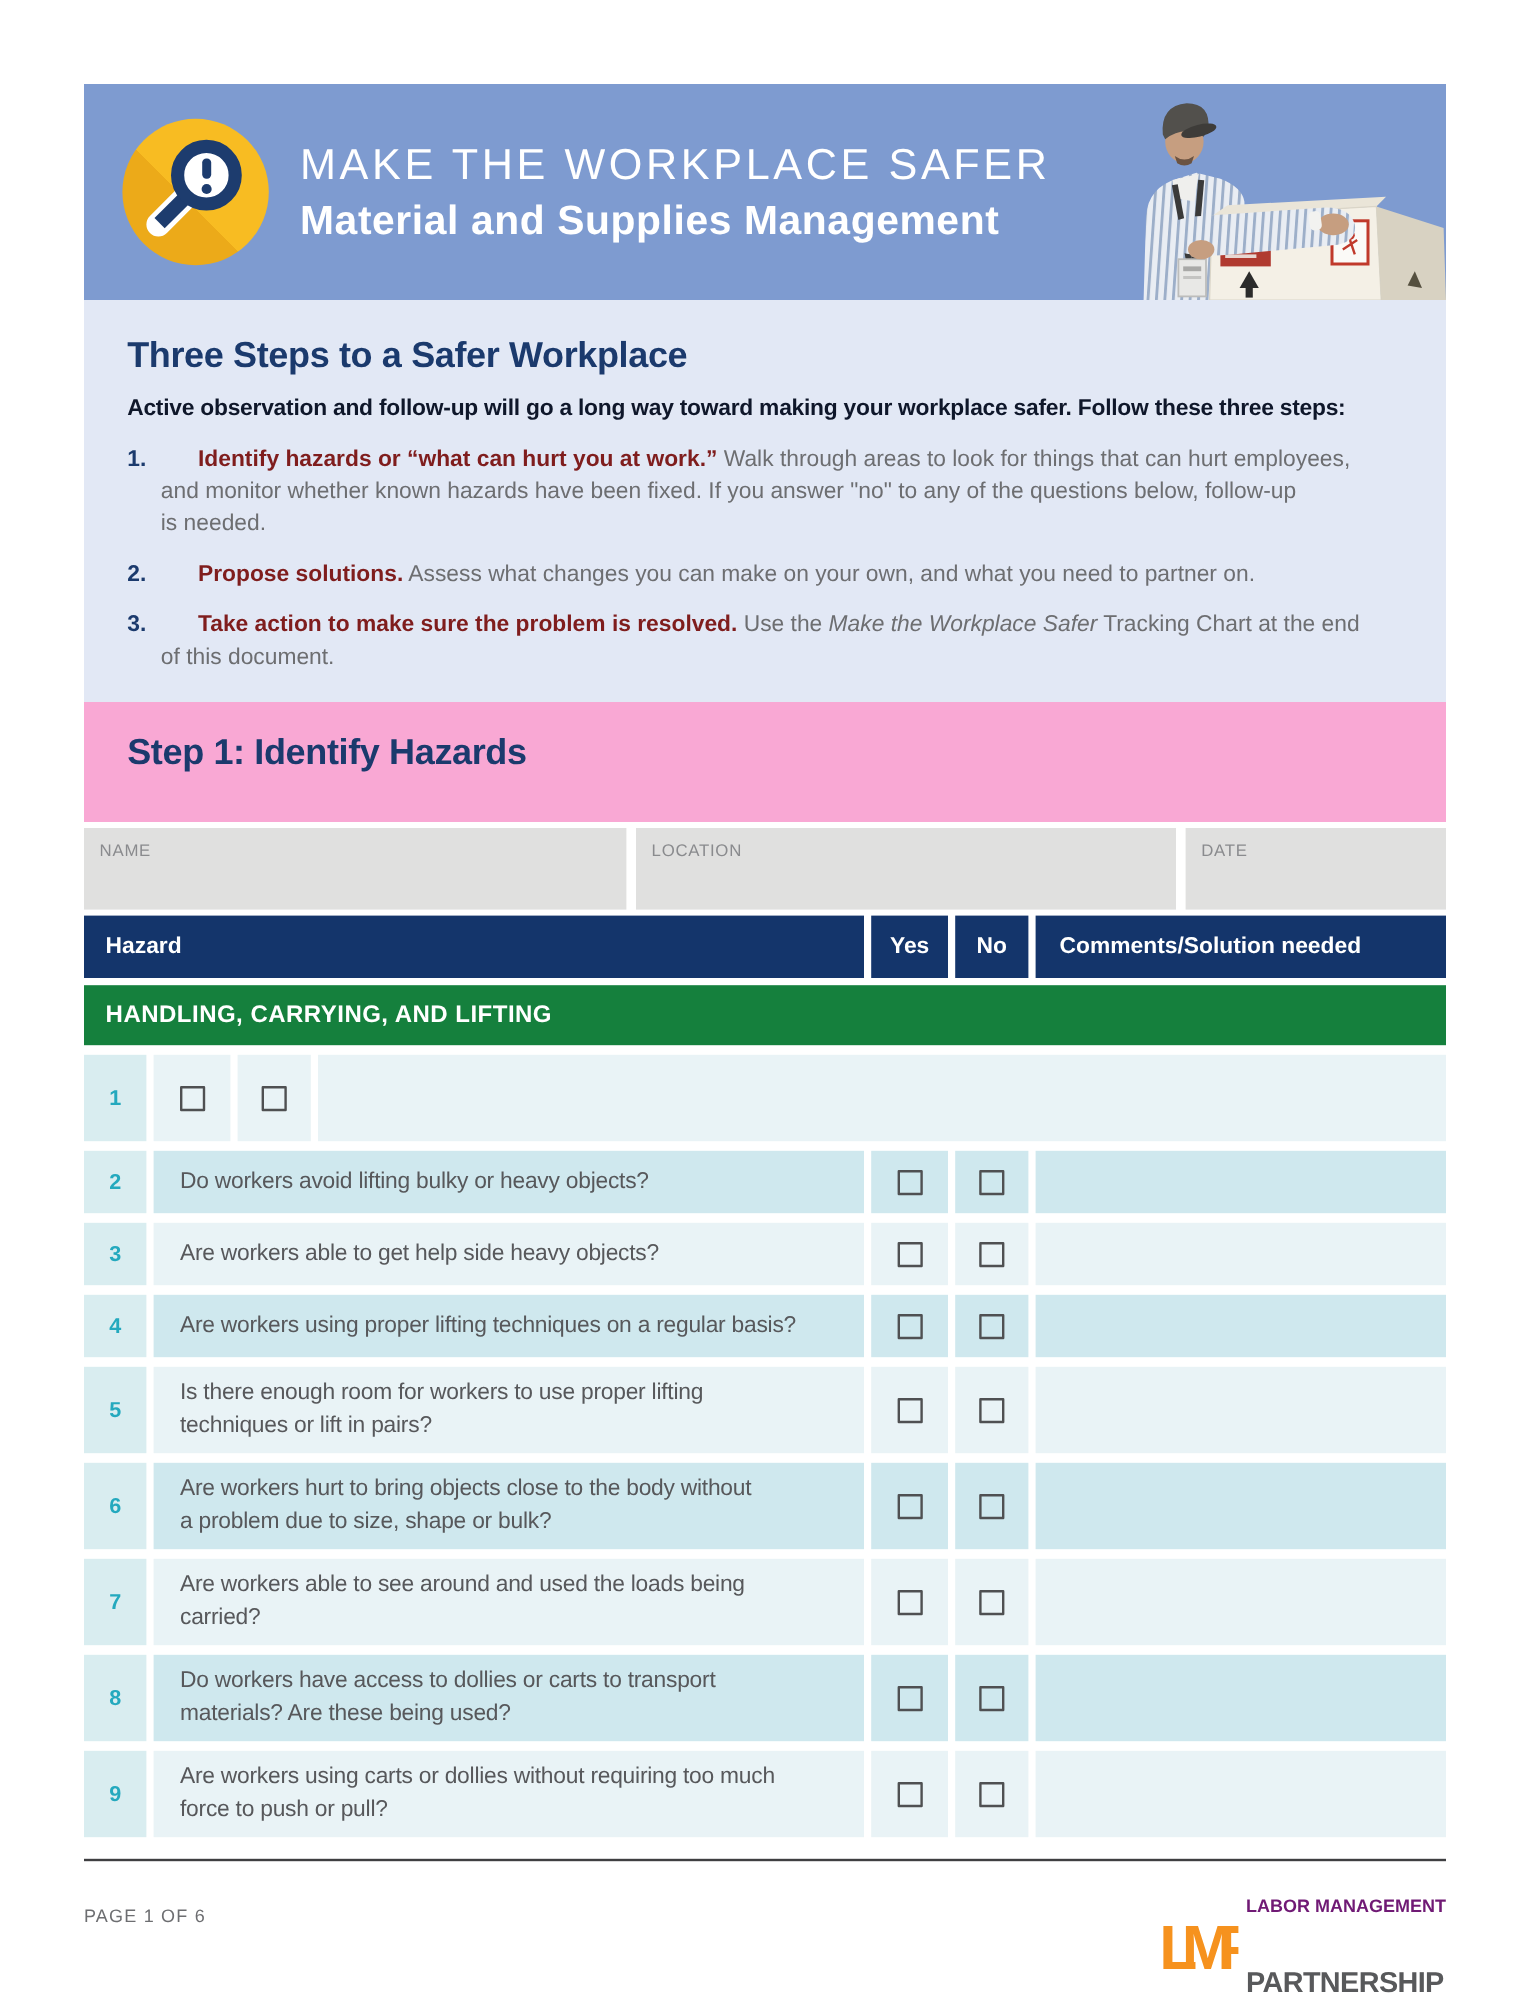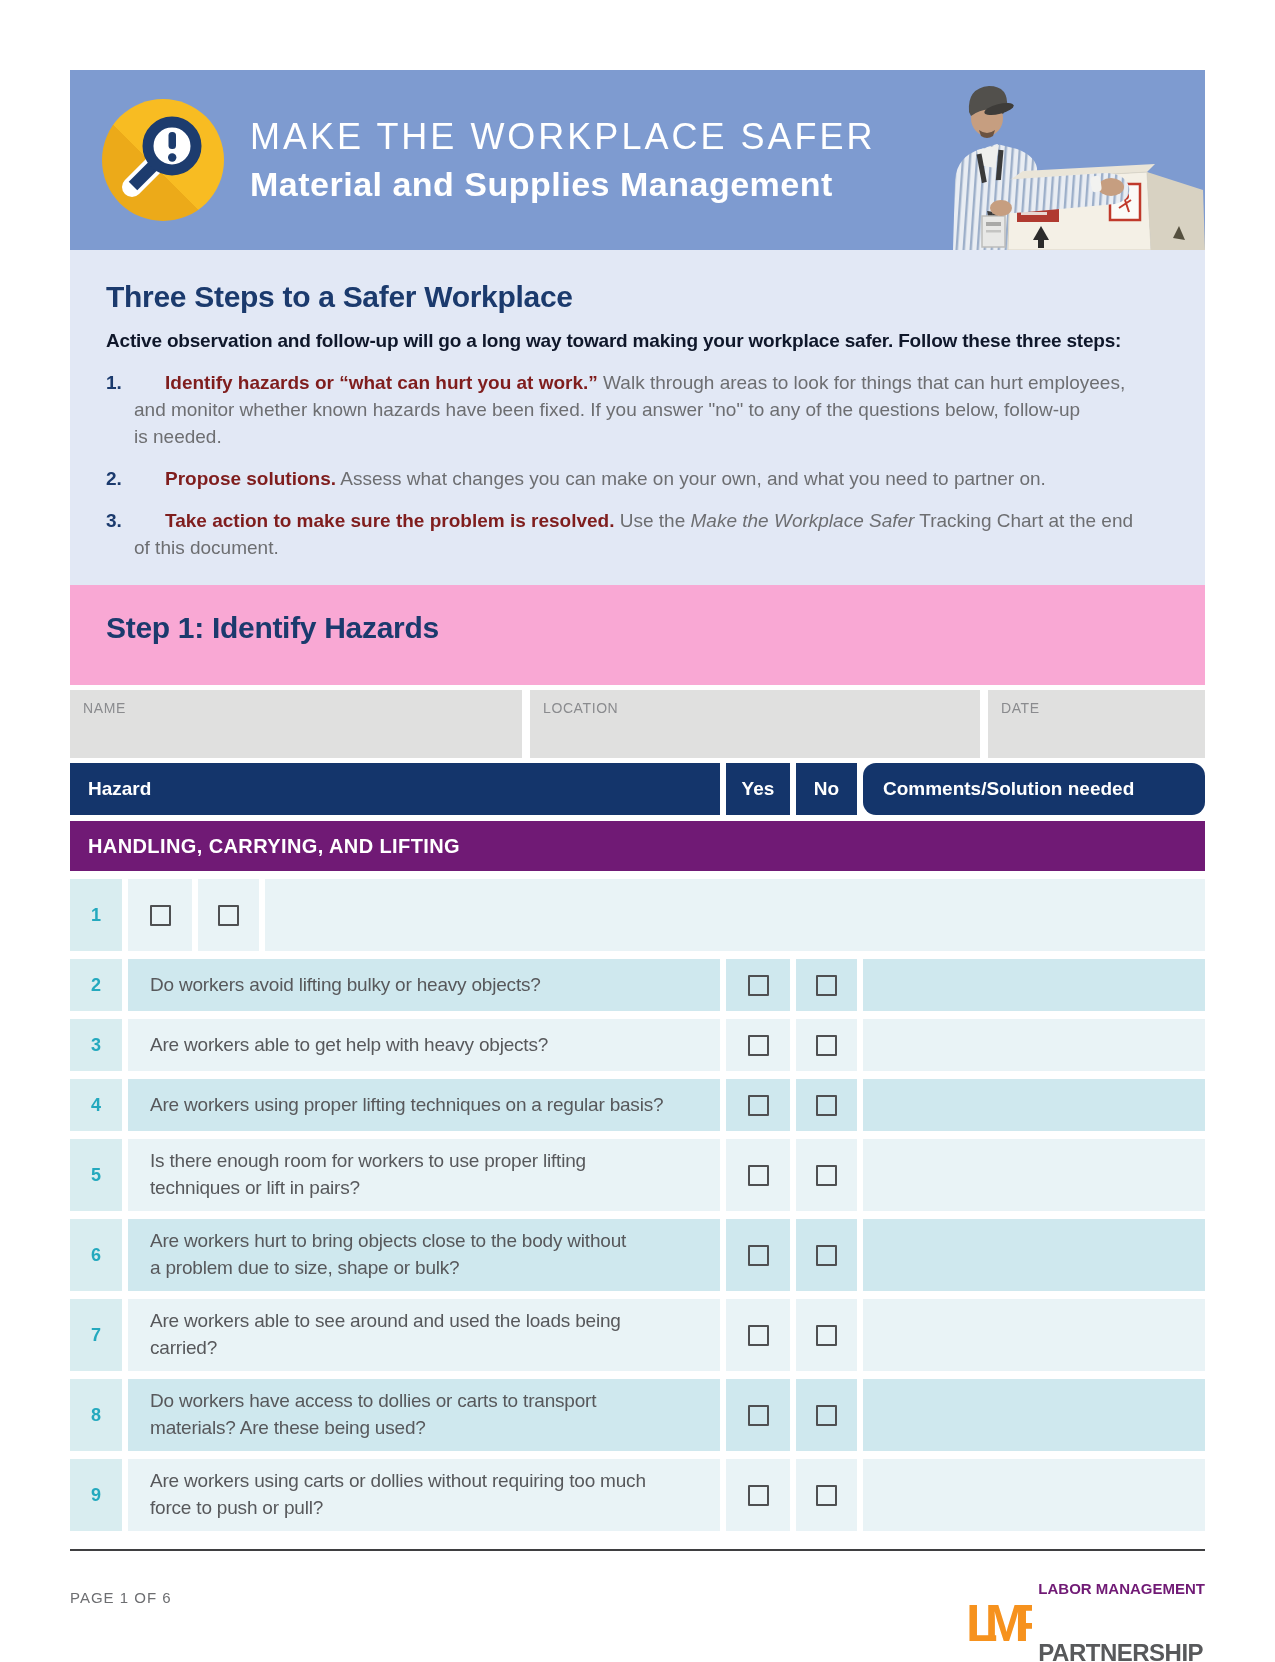--- a/index.html
+++ b/index.html
@@ -38,23 +38,23 @@
   .field { background:#E0E0DF; height:68px; padding:10px 13px; }
   .field .lbl { font-size:14px; color:#8A8B8E; letter-spacing:.6px; }
   .f-name { width:452px; } .f-loc { width:450px; } .f-date { flex:1; }
 
   
   .thead { display:flex; gap:6px; margin-top:5px; }
   .thead > div { background:#14356B; height:52px; display:flex; align-items:center; color:#fff; font-weight:700; font-size:19px; }
   .th-hazard { width:650px; padding-left:18px; }
   .th-yes { width:64px; justify-content:center; }
   .th-no  { width:61px; justify-content:center; }
-  .th-comments { flex:1; padding-left:20px;border-radius:13px; }
-
-  .tsection { margin-top:6px; height:50px; background:#701a75; display:flex; align-items:center;
+  .th-comments { flex:1; padding-left:20px; }
+
+  .tsection { margin-top:6px; height:50px; background:#15803d; display:flex; align-items:center;
               color:#fff; font-weight:700; font-size:20px; letter-spacing:.4px; padding-left:18px; }
 
   .row { display:flex; gap:6px; margin-top:8px; }
   .row.h1 > div { height:52px; } .row.h2 > div { height:72px; }
   .cell-num { width:52px; background:#D9EDF0; display:flex; align-items:center; justify-content:center;
               color:#24A9BE; font-weight:700; font-size:18px; }
   .cell-q { width:592px; padding-left:22px; padding-right:10px; display:flex; align-items:center;
             font-size:19px; color:#57585B; line-height:1.4; white-space:pre-line; letter-spacing:-.2px; }
   .cell-yn { width:64px; display:flex; align-items:center; justify-content:center; }
   .cell-yn.no { width:61px; }
@@ -198,21 +198,21 @@
       <div class="cell-yn">
           <div class="checkbox"></div>
         </div>
       <div class="cell-yn no">
           <div class="checkbox"></div>
         </div>
       <div class="cell-cmt"></div>
     </div>
     <div class="row h1 light">
       <div class="cell-num">3</div>
-      <div class="cell-q">Are workers able to get help with heavy objects?</div>
+      <div class="cell-q">Are workers able to get help side heavy objects?</div>
       <div class="cell-yn">
           <div class="checkbox"></div>
         </div>
       <div class="cell-yn no">
           <div class="checkbox"></div>
         </div>
       <div class="cell-cmt"></div>
     </div>
     <div class="row h1 dark">
       <div class="cell-num">4</div>

